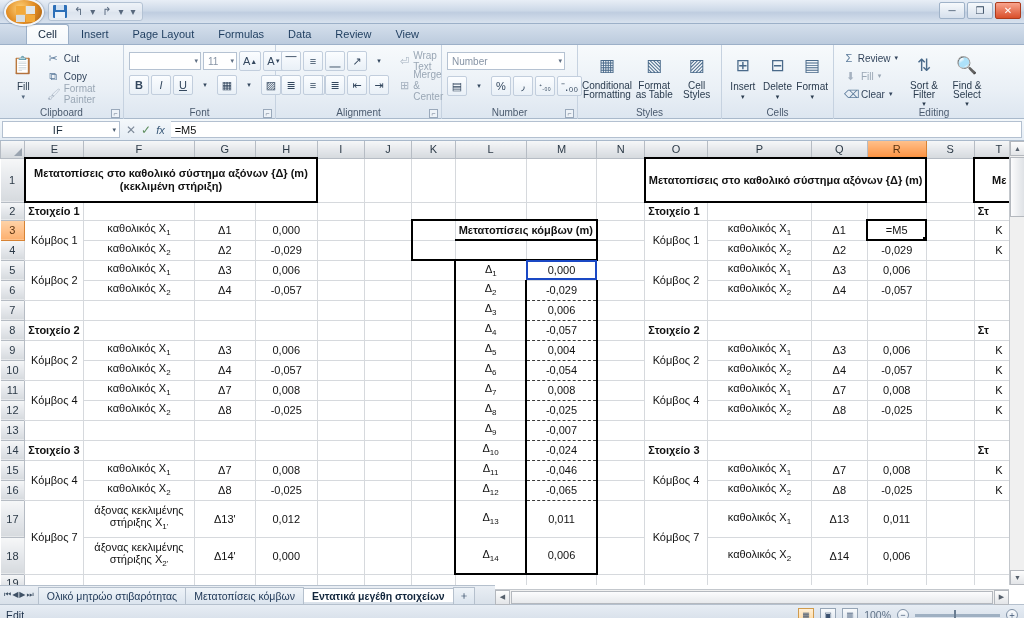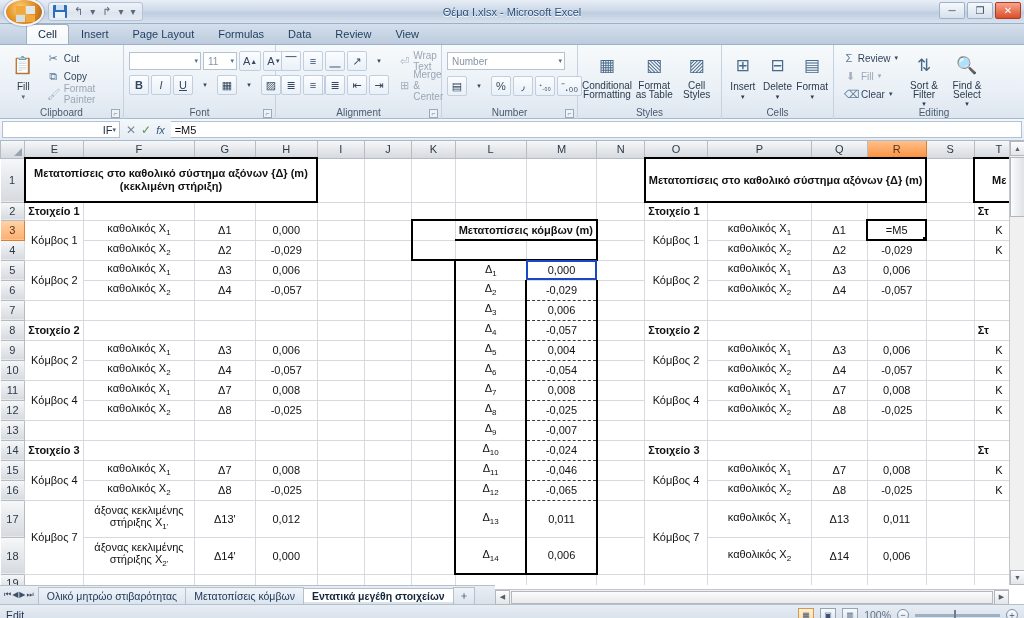--- a/index.html
+++ b/index.html
@@ -170,21 +170,21 @@
     height: 22px; display: flex; align-items: stretch;
     background: linear-gradient(#f4f8fb,#e4ecf4);
     border-bottom: 1px solid #a9b9cb;
   }
   .namebox {
     width: 118px; background: #fff; border: 1px solid #b3c0d0;
     margin: 2px 0 2px 2px;
     display: flex; align-items: center; justify-content: space-between;
     padding: 0 3px 0 0; font-size: 11px;
   }
-  .namebox .nv{ flex:1; text-align:right; color:#20303f;}
+  .namebox .nv{ flex:1; text-align:center; color:#20303f;}
   .fb-btns { display: flex; align-items: center; gap: 5px; padding: 0 6px; }
   .fb-btns span { font-size: 12px; color: #5c6f85; }
   .fb-btns .xbtn{color:#7d8a99;}
   .fb-btns .okbtn{color:#5f8f5f;}
   .fb-btns .fxbtn{font-style:italic;color:#3b5a7a;font-size:11px;}
   .finput {
     flex: 1; background: #fff; border: 1px solid #b3c0d0; border-left:none;
     margin: 2px 2px 2px 0;
     display: flex; align-items: center; padding-left: 4px;
     font-size: 11px; color: #111;
@@ -347,21 +347,20 @@
         </div>
     </div>
     <div class="qat">
       <div class="qsave"></div>
       <span class="qicon">↰</span>
       <span class="arrow">▾</span>
       <span class="qicon">↱</span>
       <span class="arrow">▾</span>
       <span class="arrow">▾</span>
     </div>
-    <div class="title-text">Θέμα I.xlsx - Microsoft Excel</div>
     <div class="wincontrols">
       <div>─</div>
       <div>❐</div>
       <div class="close">✕</div>
     </div>
   </div>
 
   <div class="ribbon-tabs">
     <div class="rtab active">Cell</div>
     <div class="rtab">Insert</div>

